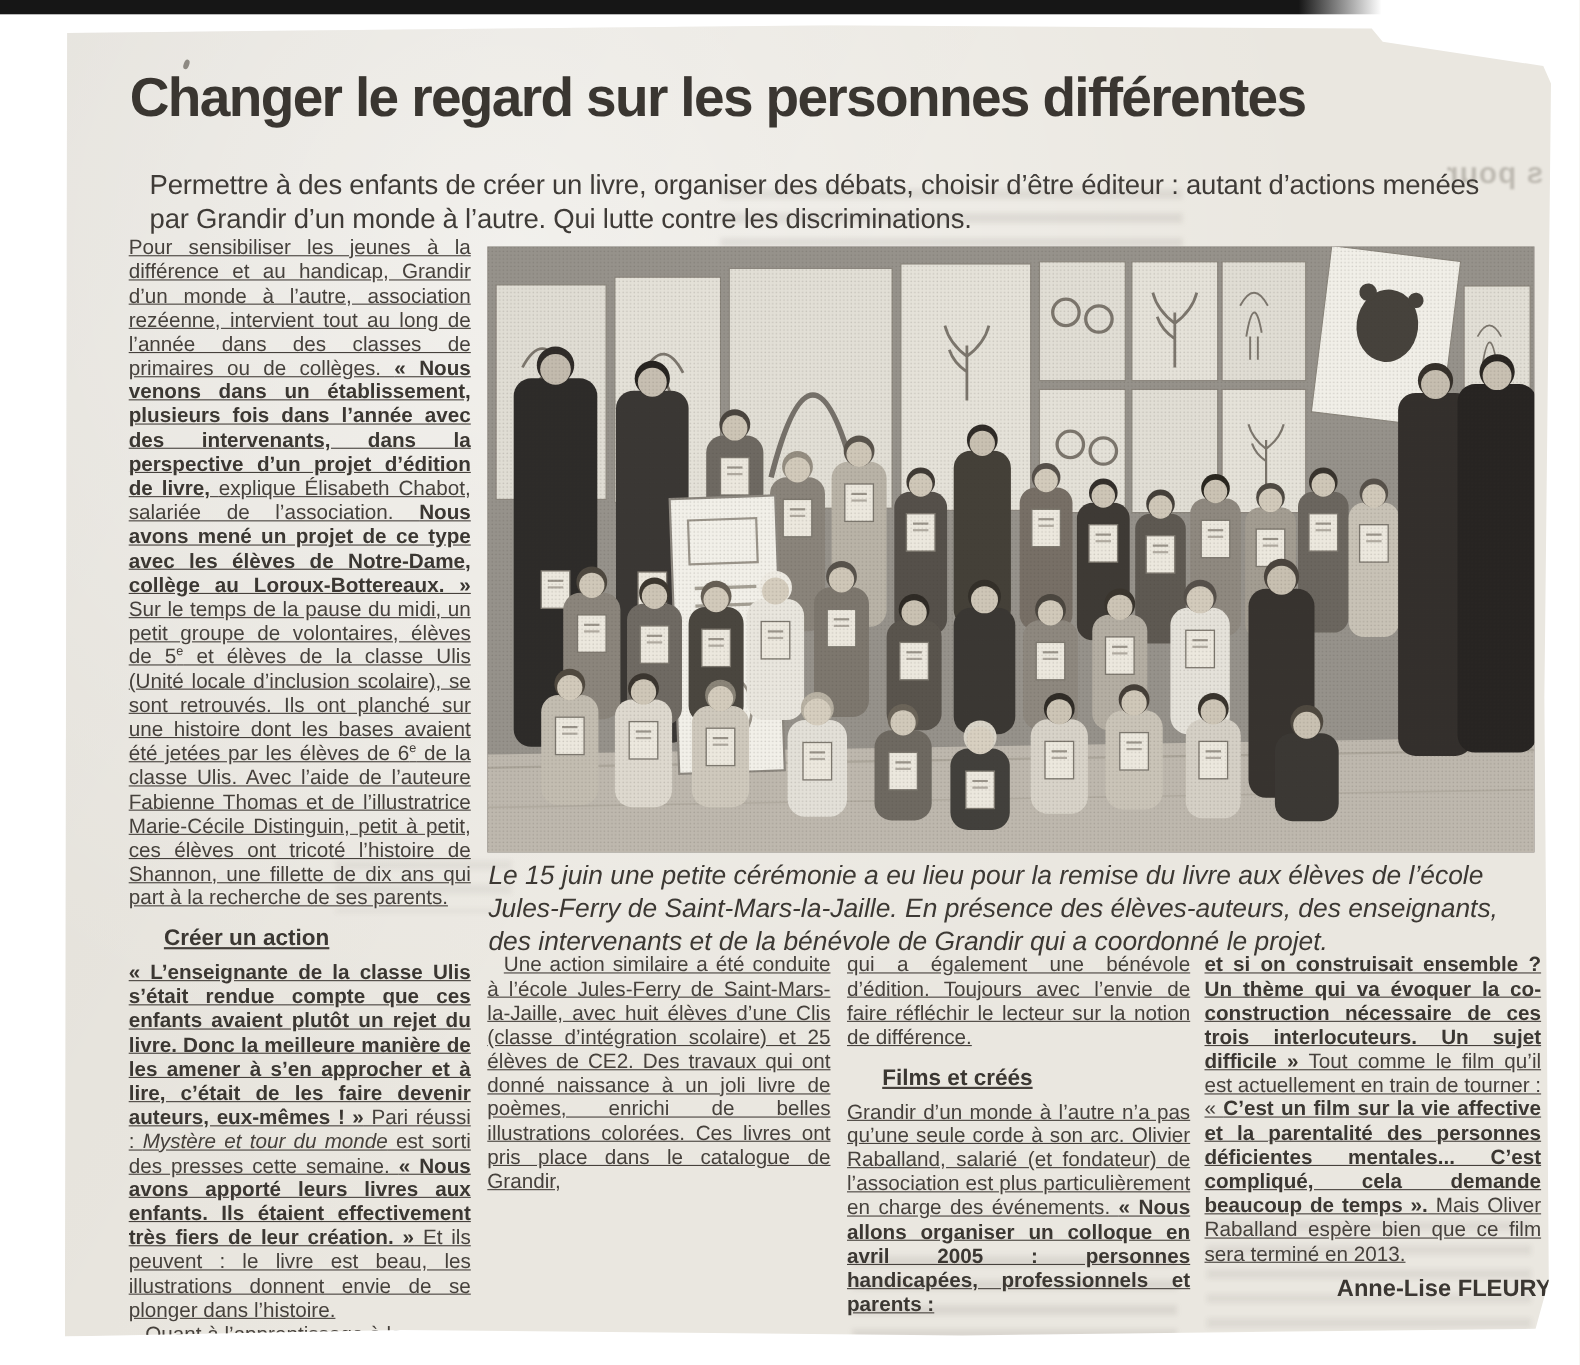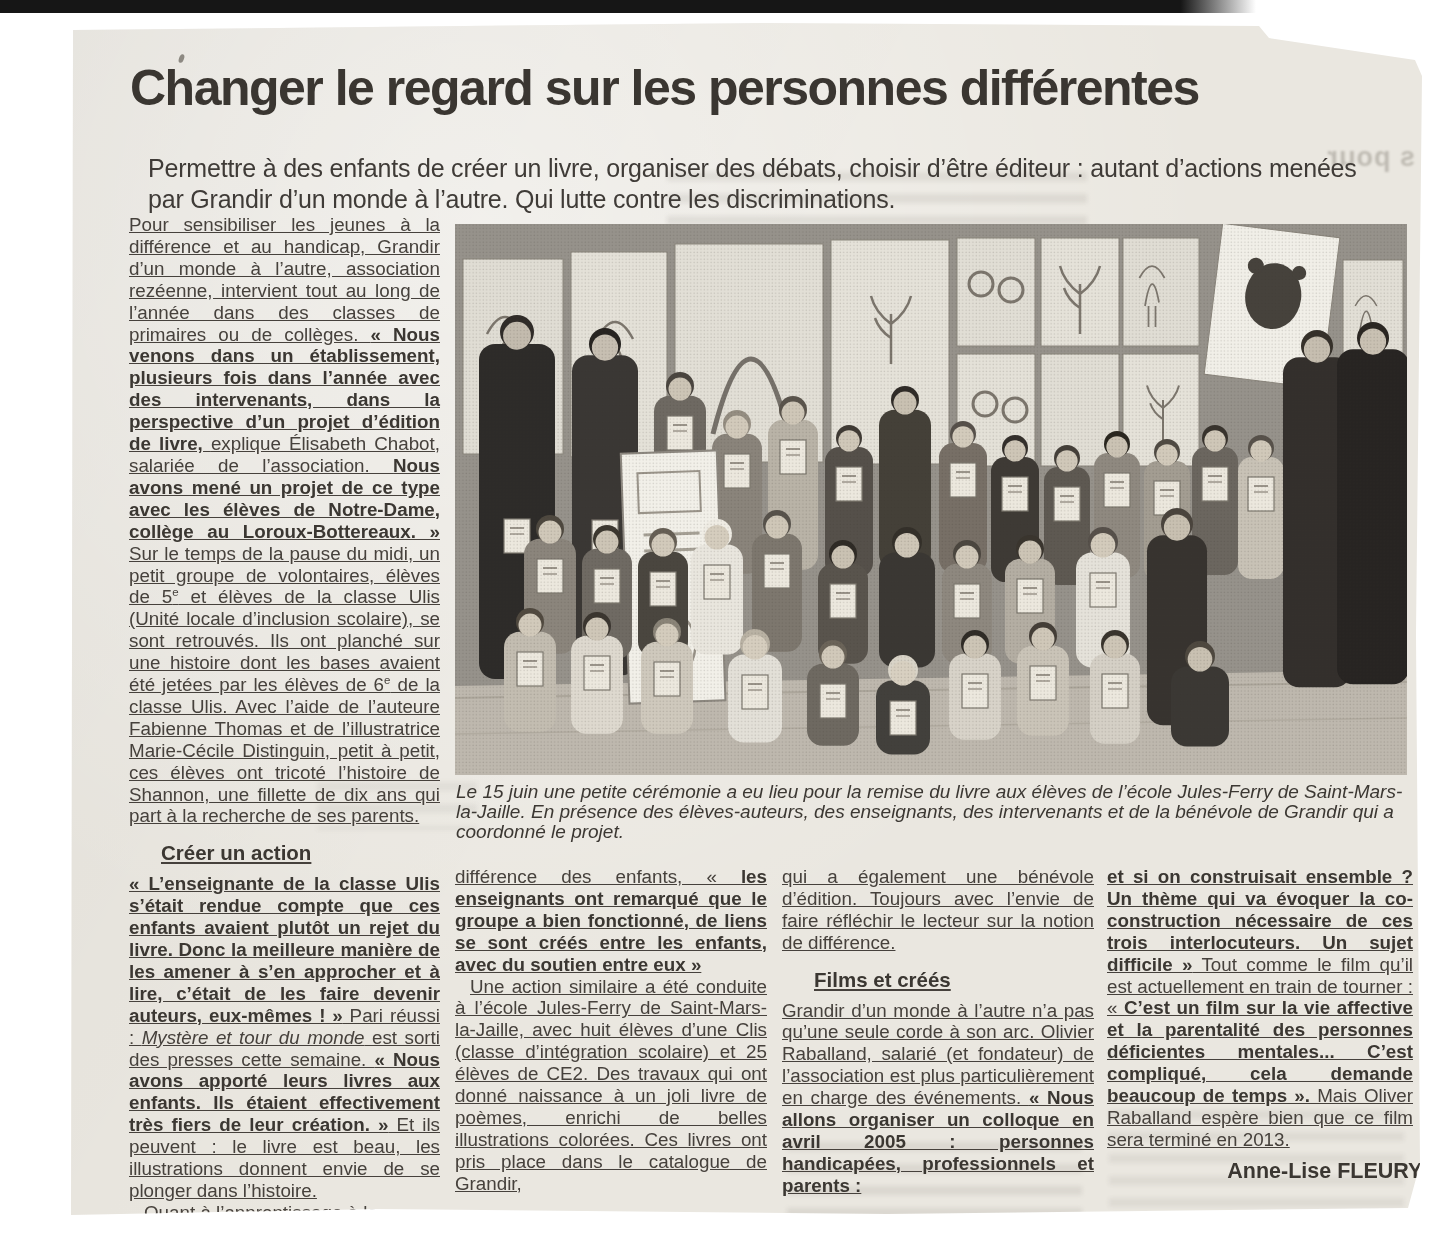--- a/index.html
+++ b/index.html
@@ -7,21 +7,21 @@
     width:1436px;height:1241px;position:relative;overflow:hidden;
     background:#ffffff;
     font-family:"Liberation Sans", sans-serif;
     -webkit-font-smoothing:antialiased;
   }
   .topstrip{
     position:absolute;left:0;top:0;width:1256px;height:13px;
     background:linear-gradient(90deg,#161616 0 94%,rgba(22,22,22,0) 100%);
   }
   .paper{
-    position:absolute;left:67px;top:14px;width:1356px;height:1206px;
+    position:absolute;left:55px;top:14px;width:1356px;height:1206px;
     background:
       radial-gradient(ellipse at 30% 18%, rgba(255,255,255,.45), rgba(255,255,255,0) 55%),
       linear-gradient(118deg, rgba(0,0,0,.035), rgba(0,0,0,0) 45%),
       #eae7e0;
     clip-path:polygon(6px 16px,700px 9px,1192px 12px,1202px 24px,1348px 46px,1355px 62px,1349px 620px,1353px 1150px,1341px 1194px,820px 1200px,310px 1195px,4px 1201px);
   }
   .speck{position:absolute;left:112px;top:40px;width:5px;height:9px;background:#5a564f;border-radius:50%;opacity:.65;transform:rotate(20deg);}
   .headline{
     position:absolute;left:63px;top:48px;width:1260px;margin:0;
     font-size:50px;line-height:1.05;font-weight:700;color:#3a3631;letter-spacing:-1.5px;
@@ -46,21 +46,21 @@
   .subhead{
     font-weight:700;font-size:20.5px;color:#3b3732;
     margin:15px 0 9px 32px;text-align:left;
   }
   .photo{
     position:absolute;left:388px;top:210px;width:952px;height:551px;
     background:#96928b;overflow:hidden;
   }
   .caption{
     position:absolute;left:389px;top:768px;width:955px;margin:0;
-    font-style:italic;font-size:19px;line-height:20px;color:#3c3833;
+    font-style:italic;font-size:24px;line-height:30px;color:#3c3833;
   }
   .byline{
     position:absolute;left:1040px;top:1128px;width:302px;margin:17px;
     text-align:right;font-weight:700;font-size:21.5px;color:#3b3732;padding-right:10px;
   }
   .ghost-mirror{
     position:absolute;left:1128px;top:128px;width:220px;
     transform:scaleX(-1);
     color:rgba(122,115,105,.38);filter:blur(1.1px);
     font-size:27px;font-weight:700;letter-spacing:1px;
@@ -376,21 +376,20 @@
           <circle cx="745" cy="435.3" r="12.299999999999999" fill="#c9c1b2"></circle>
         </g>
 
       <rect x="0" y="0" width="952" height="551" fill="url(#ht)"></rect>
     </svg>
   </div>
 
   <p class="caption">Le 15 juin une petite cérémonie a eu lieu pour la remise du livre aux élèves de l’école Jules-Ferry de Saint-Mars-la-Jaille. En présence des élèves-auteurs, des enseignants, des intervenants et de la bénévole de Grandir qui a coordonné le projet.</p>
 
   <div class="col col2">
-      <p class="para"><span class="">différence des enfants, « </span><span class="b ">les enseignants ont remarqué que le groupe a bien fonctionné, de liens se sont créés entre les enfants, avec du soutien entre eux »</span></p>
       <p class="para indent"><span class="">Une action similaire a été conduite à l’école Jules-Ferry de Saint-Mars-la-Jaille, avec huit élèves d’une Clis (classe d’intégration scolaire) et 25 élèves de CE2. Des travaux qui ont donné naissance à un joli livre de poèmes, enrichi de belles illustrations colorées. Ces livres ont pris place dans le catalogue de Grandir,</span></p>
     </div>
   <div class="col col3">
       <p class="para"><span class="">qui a également une bénévole d’édition. Toujours avec l’envie de faire réfléchir le lecteur sur la notion de différence.</span></p>
       <div class="subhead">Films et créés</div>
       <p class="para"><span class="">Grandir d’un monde à l’autre n’a pas qu’une seule corde à son arc. Olivier Raballand, salarié (et fondateur) de l’association est plus particulièrement en charge des événements. </span><span class="b ">« Nous allons organiser un colloque en avril 2005 : personnes handicapées, professionnels et parents :</span></p>
     </div>
   <div class="col col4">
       <p class="para"><span class="b ">et si on construisait ensemble ? Un thème qui va évoquer la co-construction nécessaire de ces trois interlocuteurs. Un sujet difficile »</span><span class=""> Tout comme le film qu’il est actuellement en train de tourner : « </span><span class="b ">C’est un film sur la vie affective et la parentalité des personnes déficientes mentales... C’est compliqué, cela demande beaucoup de temps ».</span><span class=""> Mais Oliver Raballand espère bien que ce film sera terminé en 2013.</span></p>
     </div>

